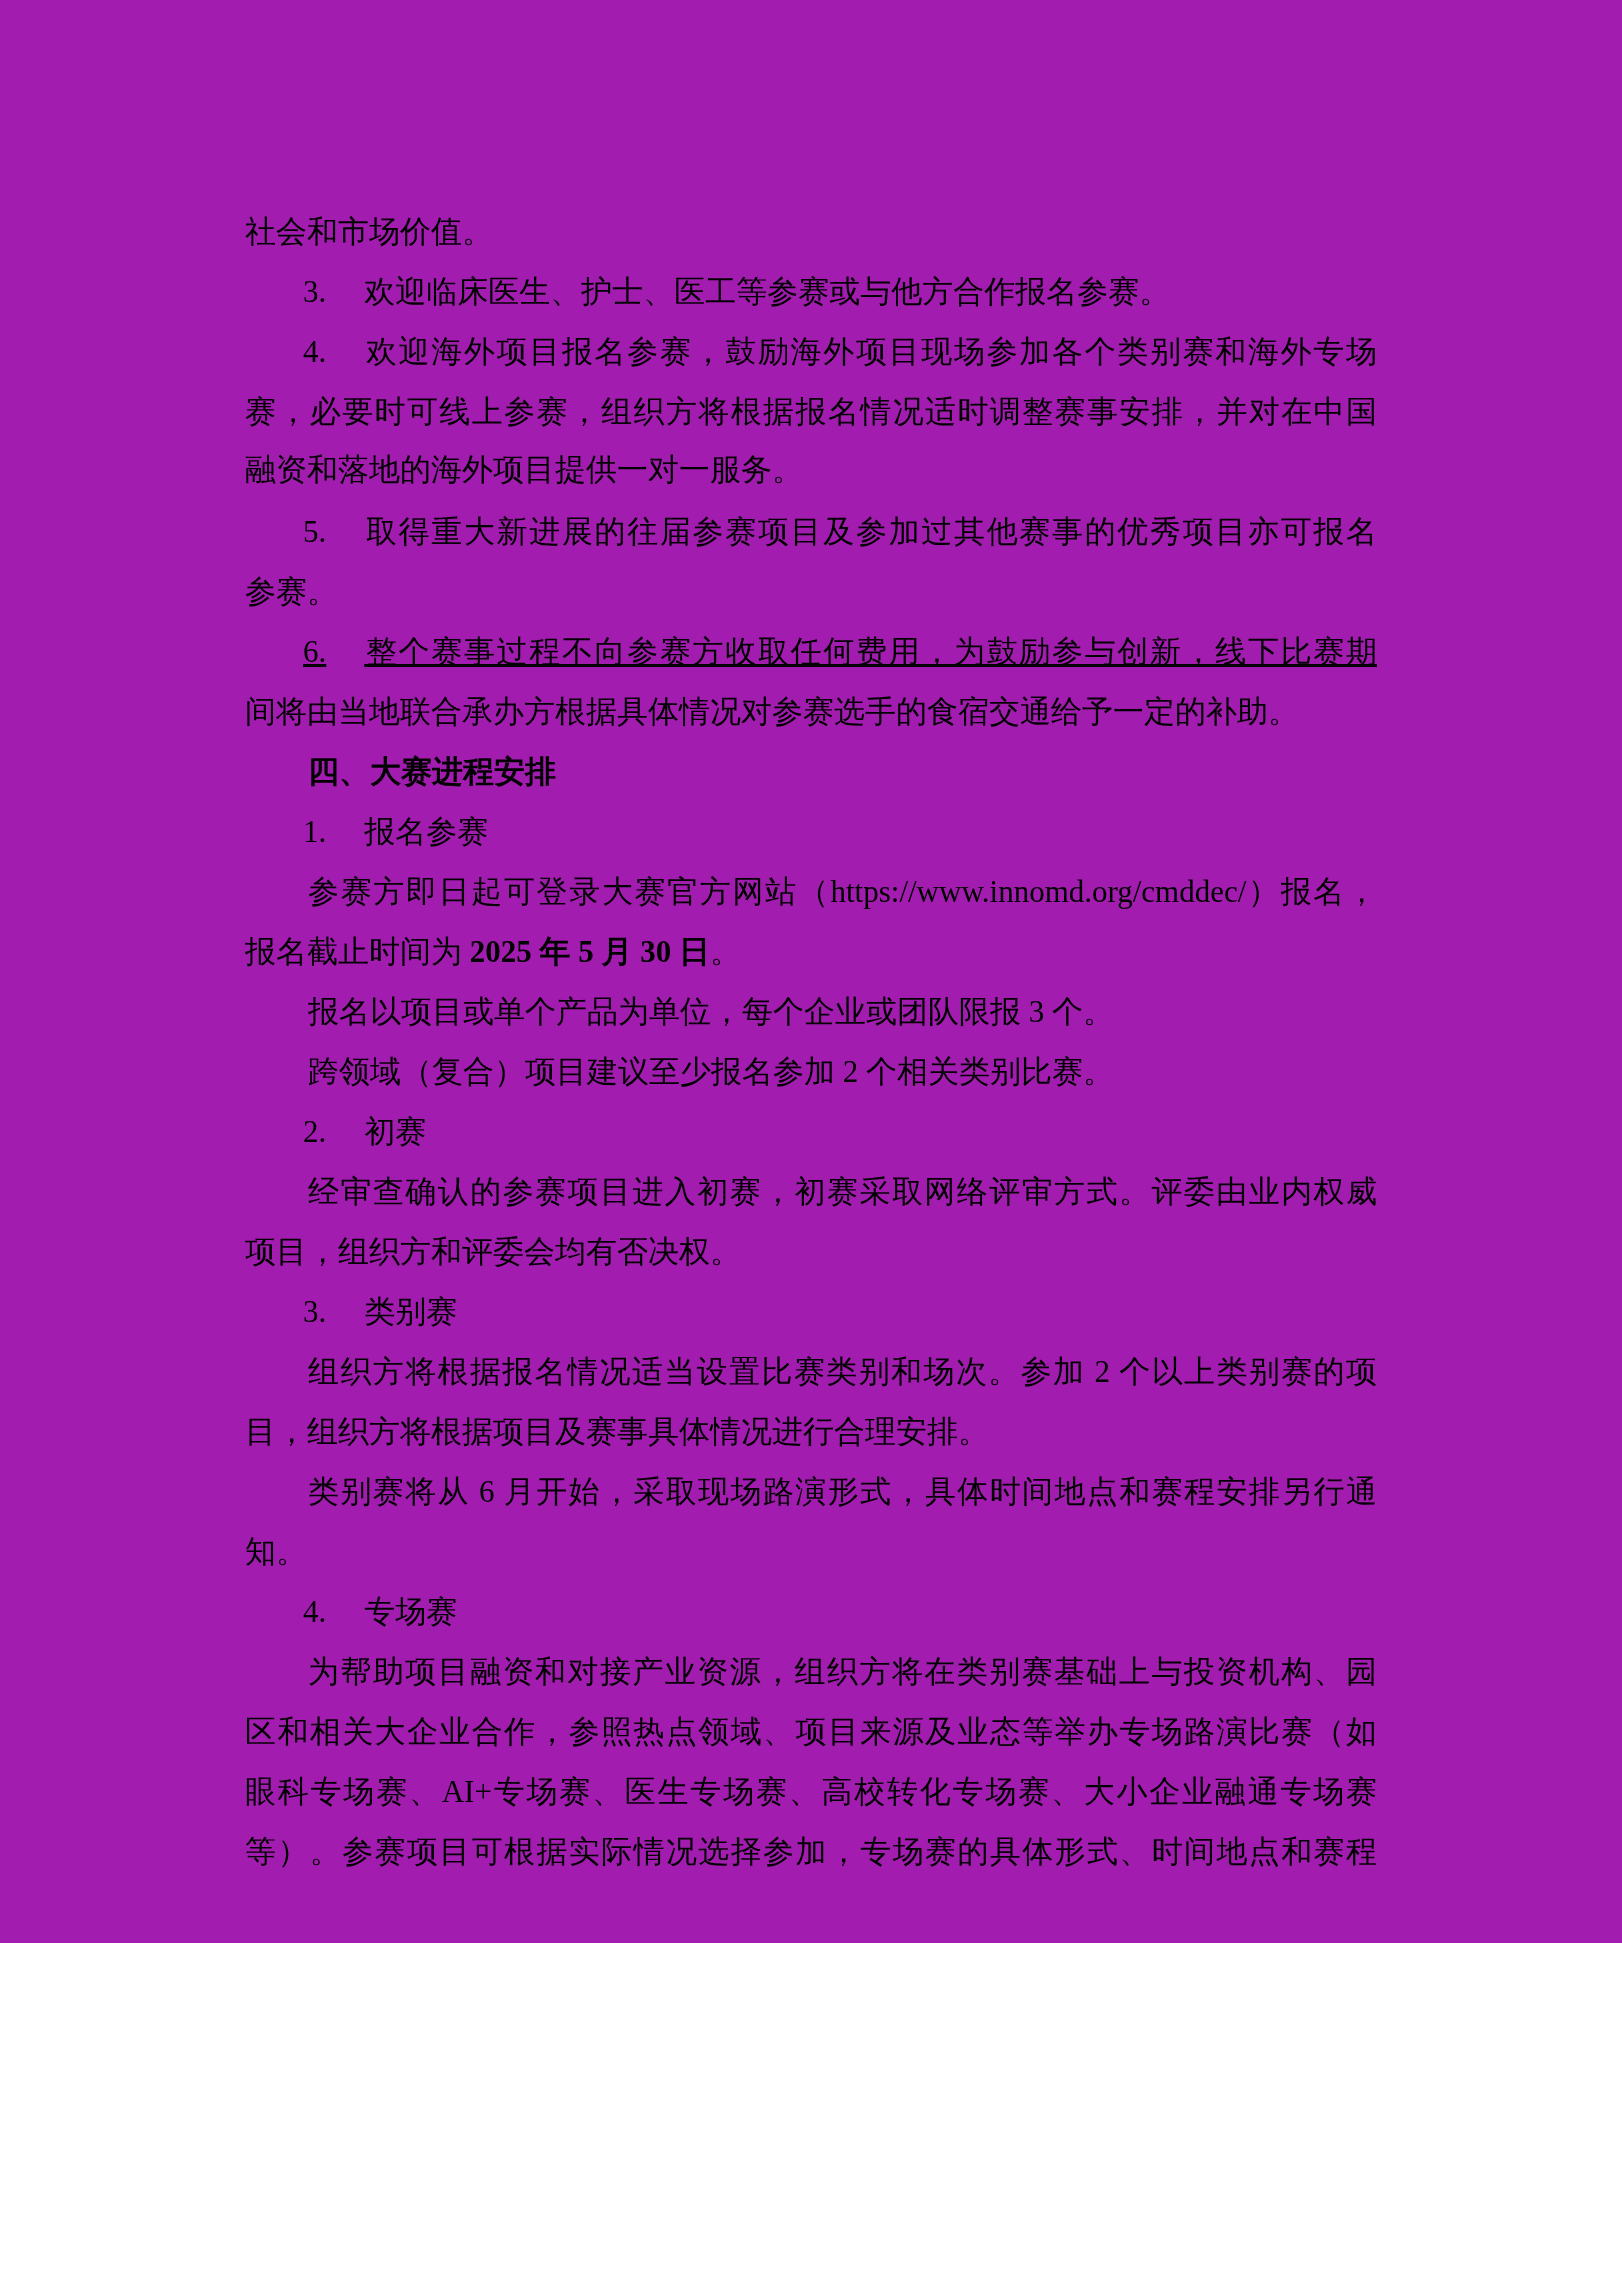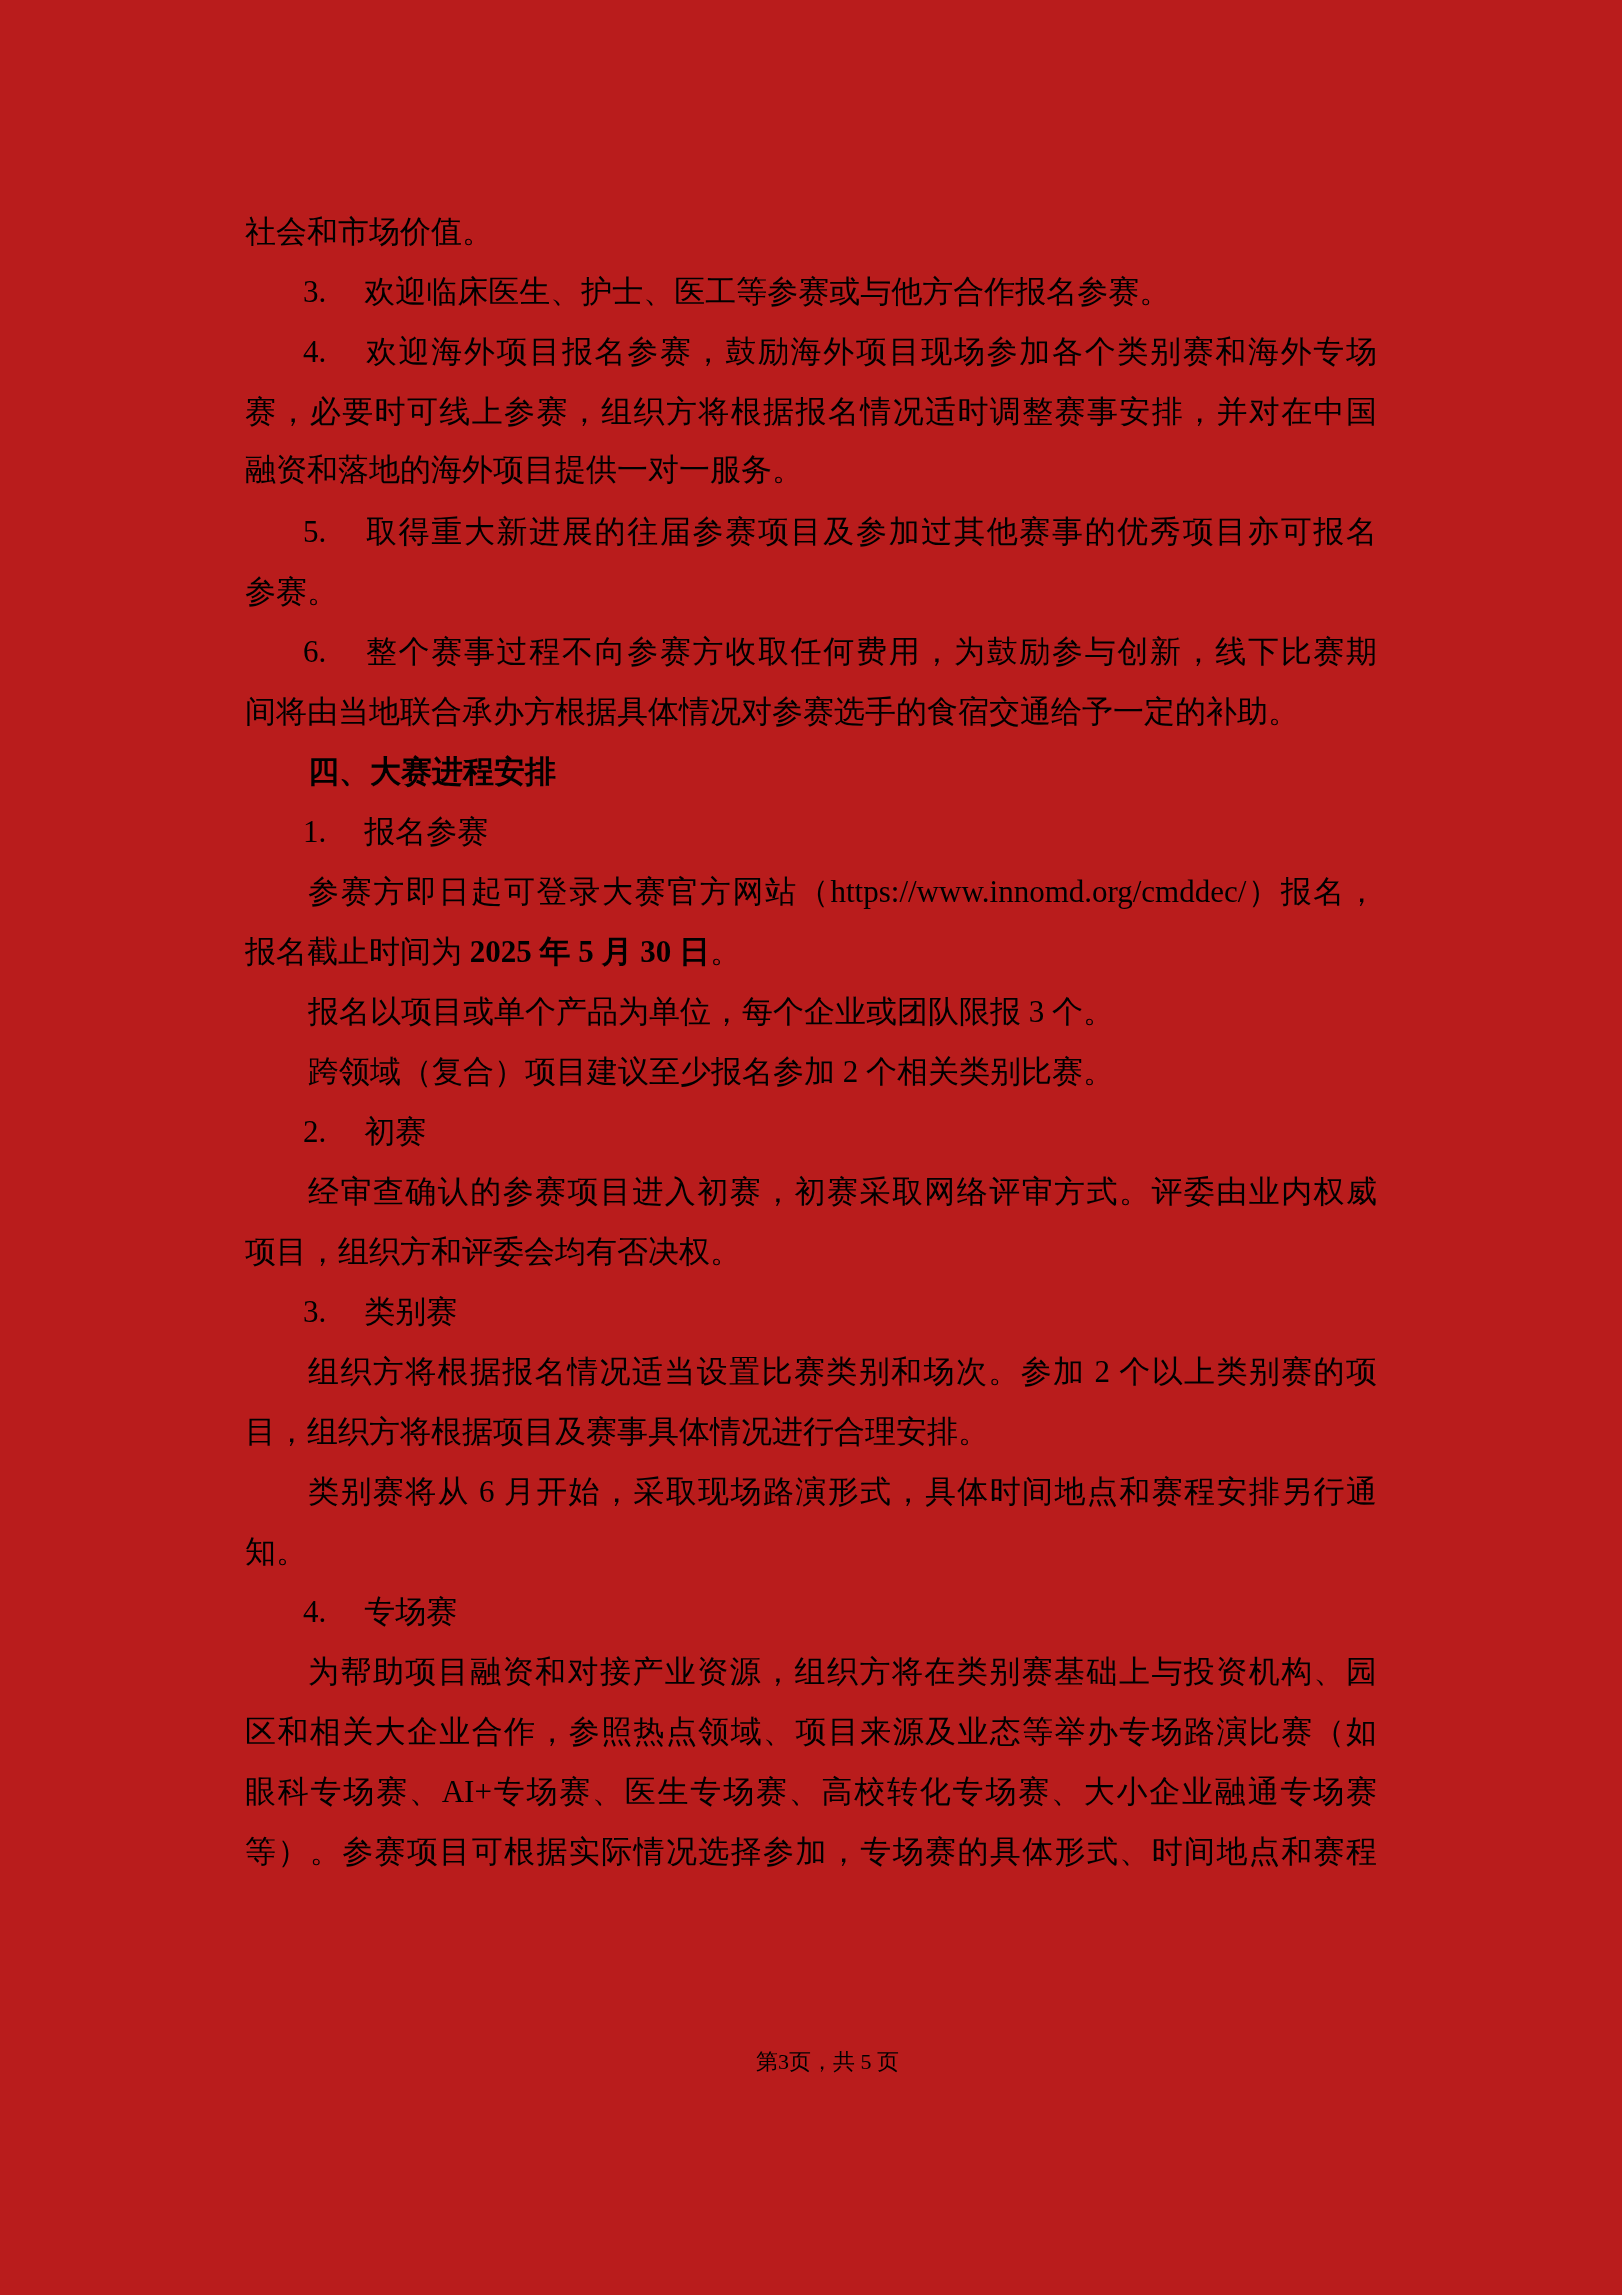--- a/index.html
+++ b/index.html
@@ -3,22 +3,22 @@
 <meta charset="utf-8">
 <style>
   html, body {
     margin: 0;
     padding: 0;
     background: #ffffff;
   }
   .page {
     position: relative;
     width: 1623px;
-    height: 2295px;
-    background: #b91c1c;
+    height: 1943px;
+    background: #a21caf;
     color: #000000;
     font-family: "Liberation Serif", "DejaVu Serif", serif;
     overflow: hidden;
   }
   .content {
     position: absolute;
     left: 245px;
     top: 202px;
     width: 1132px;
   }
@@ -53,21 +53,21 @@
 
 <div class="page">
   <div class="content" id="doc-lines">
       <div class="line" style="padding-left: 0px;"><span>社会和市场价值。</span></div>
       <div class="line" style="padding-left: 58px;"><span class="num">3.</span><span>欢迎临床医生、护士、医工等参赛或与他方合作报名参赛。</span></div>
       <div class="line just" style="padding-left: 58px;"><span class="num">4.</span><span>欢迎海外项目报名参赛，鼓励海外项目现场参加各个类别赛和海外专场</span></div>
       <div class="line just" style="padding-left: 0px;"><span>赛，必要时可线上参赛，组织方将根据报名情况适时调整赛事安排，并对在中国</span></div>
       <div class="line" style="padding-left: 0px; font-family: Liberation Mono, monospace;"><span>融资和落地的海外项目提供一对一服务。</span></div>
       <div class="line just" style="padding-left: 58px;"><span class="num">5.</span><span>取得重大新进展的往届参赛项目及参加过其他赛事的优秀项目亦可报名</span></div>
       <div class="line" style="padding-left: 0px;"><span>参赛。</span></div>
-      <div class="line just" style="padding-left: 58px;"><span class="num">6.</span><span>整个赛事过程不向参赛方收取任何费用，为鼓励参与创新，线下比赛期</span></div>
+      <div class="line just" style="padding-left: 58px; text-decoration: underline;"><span class="num">6.</span><span>整个赛事过程不向参赛方收取任何费用，为鼓励参与创新，线下比赛期</span></div>
       <div class="line" style="padding-left: 0px;"><span>间将由当地联合承办方根据具体情况对参赛选手的食宿交通给予一定的补助。</span></div>
       <div class="line" style="padding-left: 63px;"><span class="b">四、大赛进程安排</span></div>
       <div class="line" style="padding-left: 58px;"><span class="num">1.</span><span>报名参赛</span></div>
       <div class="line just" style="padding-left: 63px;"><span>参赛方即日起可登录大赛官方网站（https://www.innomd.org/cmddec/）报名，</span></div>
       <div class="line" style="padding-left: 0px;"><span>报名截止时间为 </span><span class="b">2025 年 5 月 30 日</span><span>。</span></div>
       <div class="line" style="padding-left: 63px;"><span>报名以项目或单个产品为单位，每个企业或团队限报 3 个。</span></div>
       <div class="line" style="padding-left: 63px;"><span>跨领域（复合）项目建议至少报名参加 2 个相关类别比赛。</span></div>
       <div class="line" style="padding-left: 58px;"><span class="num">2.</span><span>初赛</span></div>
       <div class="line just" style="padding-left: 63px;"><span>经审查确认的参赛项目进入初赛，初赛采取网络评审方式。评委由业内权威</span></div>
       <div class="line" style="padding-left: 0px;"><span>项目，组织方和评委会均有否决权。</span></div>

